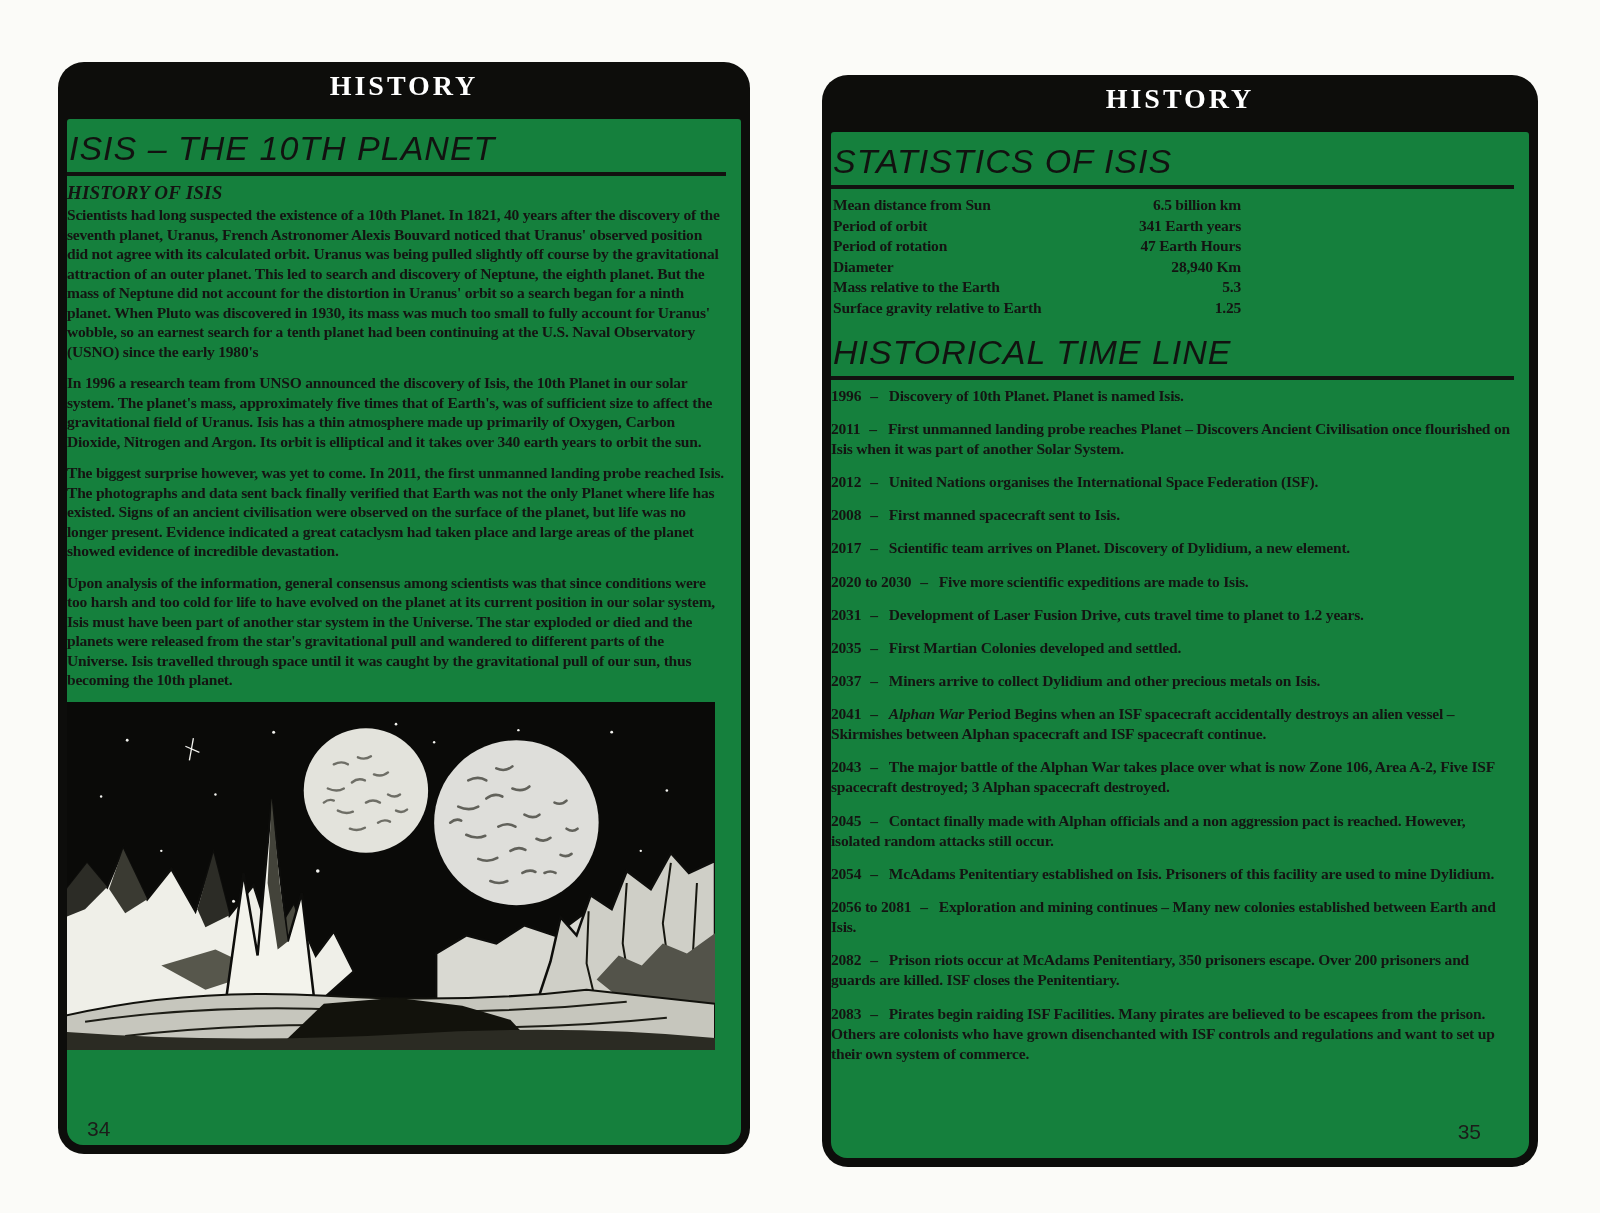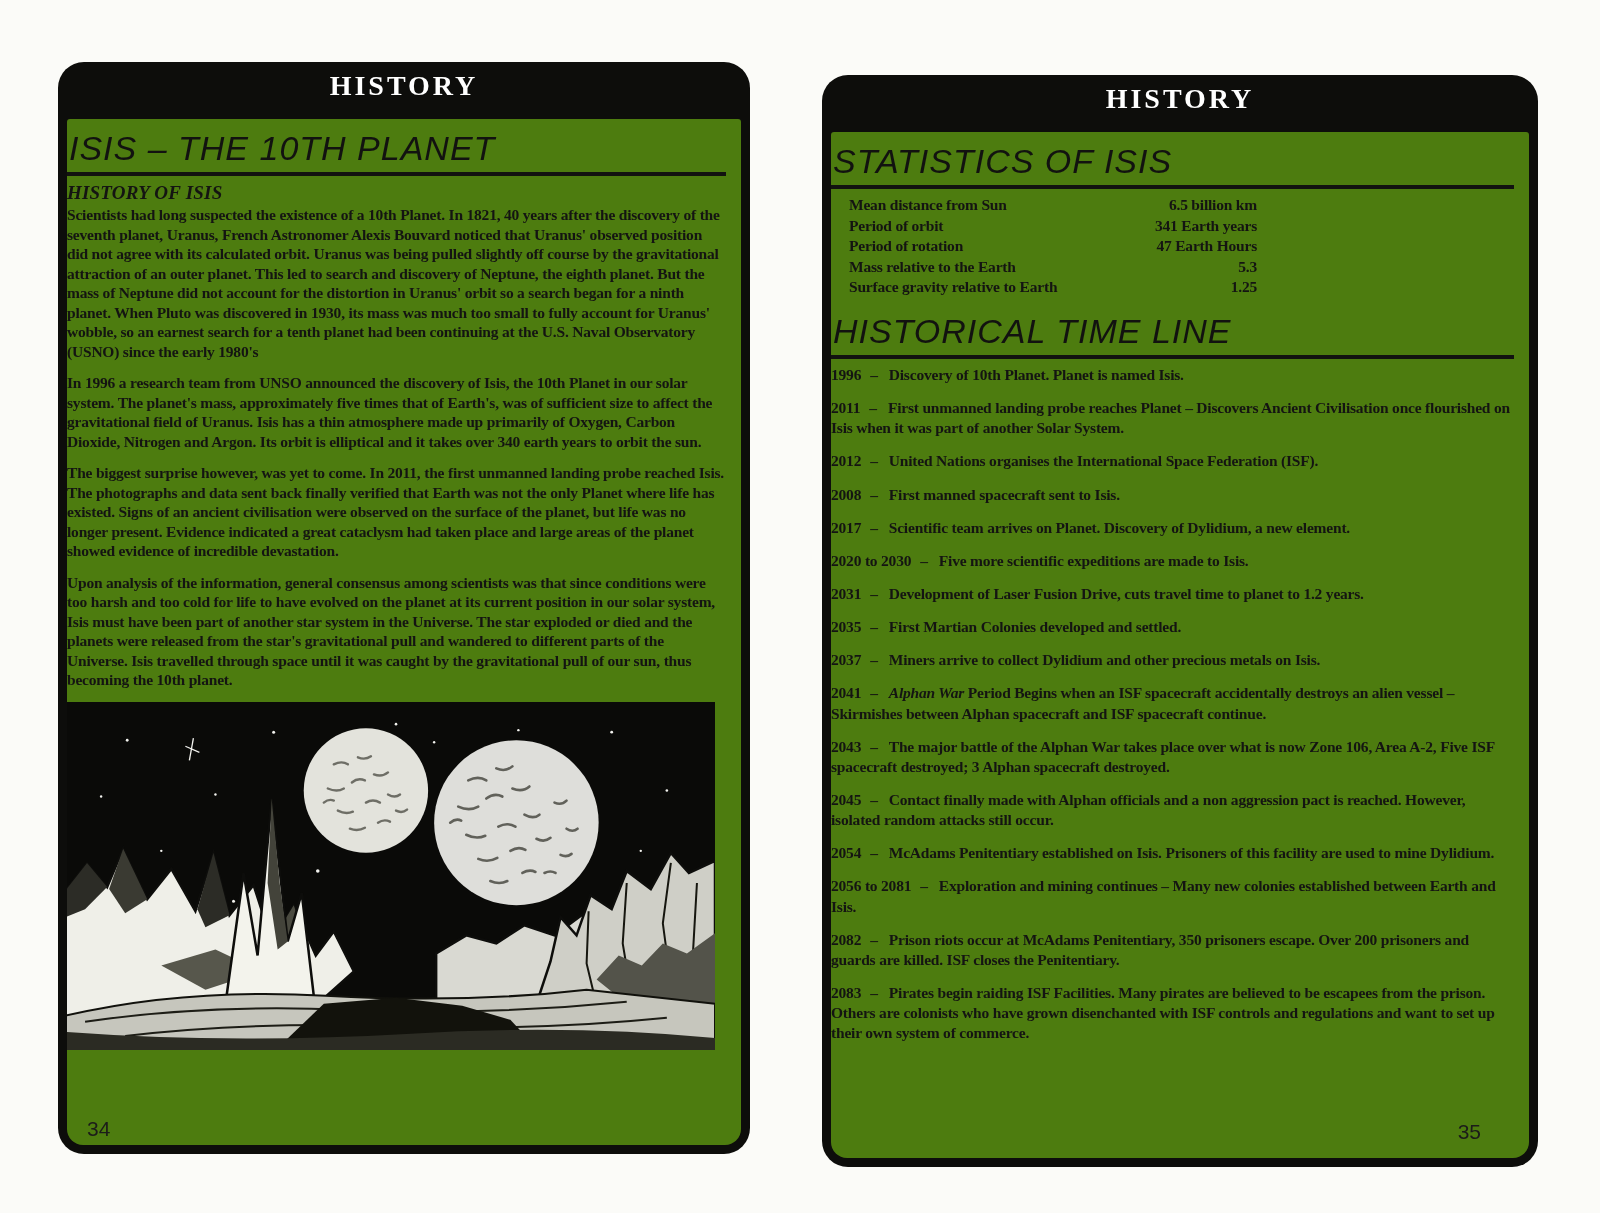--- a/index.html
+++ b/index.html
@@ -25,21 +25,21 @@
   .card-header span {
     color:#ffffff;
     font-family:"Liberation Serif", serif;
     font-weight:bold;
     font-size:28px;
     letter-spacing:3px;
   }
   .card-body {
     position:absolute;
     left:9px; right:9px; top:57px; bottom:9px;
-    background:#4d7c0f;
+    background:#15803d;
     border-radius:3px 3px 16px 16px;
     padding:8px 15px 0 0;
     overflow:hidden;
   }
   .section-title {
     font-family:"Liberation Sans", sans-serif;
     font-style:italic;
     font-weight:400;
     font-size:34px;
     letter-spacing:1px;
@@ -57,21 +57,21 @@
     margin:3px 0 1px 0;
   }
   .body-text {
     font-weight:bold;
     font-size:15.5px;
     line-height:1.26;
     letter-spacing:-0.2px;
     margin:0 0 12px 0;
     text-align:left;
   }
-  .stats { width:408px; margin:6px 0 14px 18px; }
+  .stats { width:408px; margin:6px 0 14px 2px; }
   .stat-row {
     display:flex; justify-content:space-between;
     font-weight:bold; font-size:15.5px; line-height:1.33;
     letter-spacing:-0.2px;
   }
   .timeline { margin-top:0; }
   .tl-row {
     font-weight:bold; font-size:15.5px; line-height:1.3;
     letter-spacing:-0.2px;
     margin:0 0 13px 0;
@@ -236,20 +236,24 @@
         </div>
         <div class="stat-row">
           <span>Period of orbit</span>
           <span>341 Earth years</span>
         </div>
         <div class="stat-row">
           <span>Period of rotation</span>
           <span>47 Earth Hours</span>
         </div>
         <div class="stat-row">
+          <span>Diameter</span>
+          <span>28,940 Km</span>
+        </div>
+        <div class="stat-row">
           <span>Mass relative to the Earth</span>
           <span>5.3</span>
         </div>
         <div class="stat-row">
           <span>Surface gravity relative to Earth</span>
           <span>1.25</span>
         </div>
       </div>
 
     <h1 class="section-title">HISTORICAL TIME LINE</h1>

